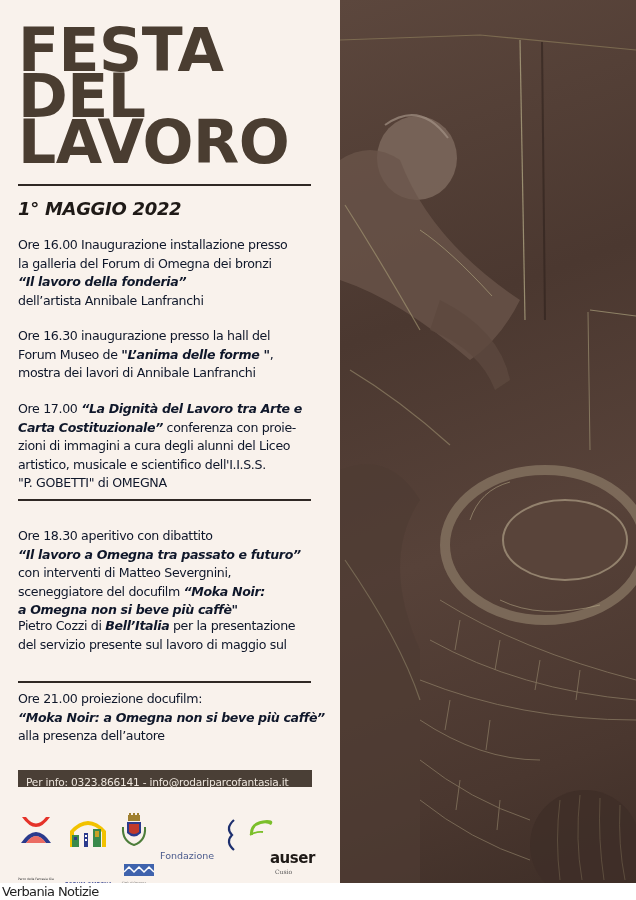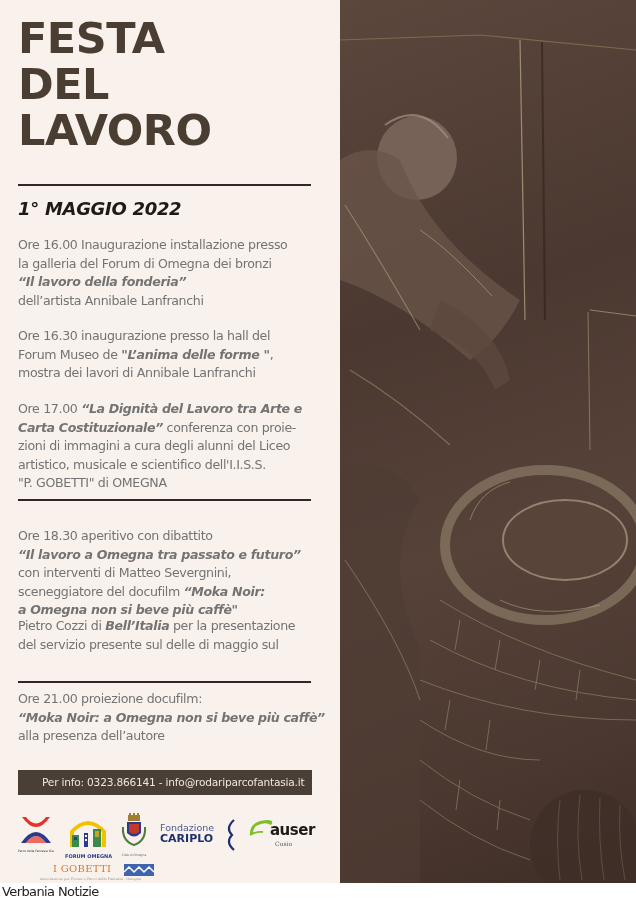--- a/index.html
+++ b/index.html
@@ -8,55 +8,55 @@
 
   .poster {
     position: absolute; left: 0; top: 0; width: 636px; height: 883px;
     background: #f9f2ec; overflow: hidden;
   }
 
   
   .left { position: absolute; left: 0; top: 0; width: 340px; height: 883px; }
 
   .title {
-    position: absolute; left: 18px; top: 16px;
+    position: absolute; left: 18px; top: 28px;
     font-family: "DejaVu Sans", sans-serif; font-weight: bold;
-    color: #4a3d31; font-size: 43px; line-height: 45px;
+    color: #4a3d31; font-size: 60px; line-height: 45px;
     letter-spacing: -0.5px;
   }
   .title div { height: 46px; }
 
   .rule {
     position: absolute; left: 18px; width: 293px; height: 2px; background: #2f2824;
   }
 
   .date {
     position: absolute; left: 18px; top: 198px;
     font-family: "DejaVu Sans", sans-serif; font-weight: bold; font-style: italic;
     color: #1f1a17; font-size: 18px; letter-spacing: -0.3px;
   }
 
   .event {
     position: absolute; left: 18px; width: 300px;
-    font-family: "DejaVu Sans", sans-serif; color: #737373;
+    font-family: "DejaVu Sans", sans-serif; color: #0f172a;
     font-size: 12.6px; line-height: 18.5px; letter-spacing: -0.35px;
   }
   .event .b { font-weight: bold; font-style: italic; }
   .event .line { display: block; white-space: nowrap; }
 
   .info-banner {
-    position: absolute; left: 18px; top: 770px; width: 294px; height: 25px;
+    position: absolute; left: 18px; top: 770px; width: 294px; height: 17px;
     background: #4a3f36; color: #efe7de;
     font-family: "DejaVu Sans", sans-serif; font-size: 10.6px;
-    line-height: 25px; padding-left: 24px; letter-spacing: -0.2px; white-space: nowrap;
+    line-height: 25px; padding-left: 8px; letter-spacing: -0.2px; white-space: nowrap;
   }
 
   
   .logo { position: absolute; }
-  .cap { font-family: "DejaVu Sans", sans-serif; white-space: nowrap; }
+  .cap { font-family: "DejaVu Sans", sans-serif; white-space: nowrap; margin-top: 28px; }
 
   
   .photo {
     position: absolute; left: 340px; top: 0; width: 296px; height: 883px;
     background:
       radial-gradient(ellipse 70px 45px at 505px 530px, #3d2c25 0%, #4e3a31 60%, transparent 62%),
       radial-gradient(ellipse 95px 70px at 520px 535px, transparent 58%, #7b6458 60%, #5a463c 75%, transparent 78%),
       radial-gradient(ellipse 60px 38px at 415px 150px, #8a776c 0%, #6f5a4f 60%, transparent 100%),
       radial-gradient(ellipse 80px 110px at 380px 250px, #7a6458 0%, #5e4a40 70%, transparent 100%),
       radial-gradient(ellipse 70px 90px at 580px 860px, #4a382f 0%, #3a2b24 70%, transparent 100%),
@@ -109,21 +109,21 @@
 
     <div class="event" style="top:527px">
         <span class="line"><span>Ore 18.30 aperitivo con dibattito</span></span>
         <span class="line"><span class="b">“Il lavoro a Omegna tra passato e futuro”</span></span>
         <span class="line"><span>con interventi di Matteo Severgnini,</span></span>
         <span class="line"><span>sceneggiatore del docufilm </span><span class="b">“Moka Noir:</span></span>
         <span class="line"><span class="b">a Omegna non si beve più caffè"</span></span>
       </div>
     <div class="event" style="top:617px">
         <span class="line"><span>Pietro Cozzi di </span><span class="b">Bell’Italia</span><span> per la presentazione</span></span>
-        <span class="line"><span>del servizio presente sul delle di maggio sul</span></span>
+        <span class="line"><span>del servizio presente sul lavoro di maggio sul</span></span>
       </div>
 
     <div class="rule" style="top:681px"></div>
 
     <div class="event" style="top:690px">
         <span class="line"><span>Ore 21.00 proiezione docufilm:</span></span>
         <span class="line"><span class="b">“Moka Noir: a Omegna non si beve più caffè”</span></span>
         <span class="line"><span>alla presenza dell’autore</span></span>
       </div>
 

